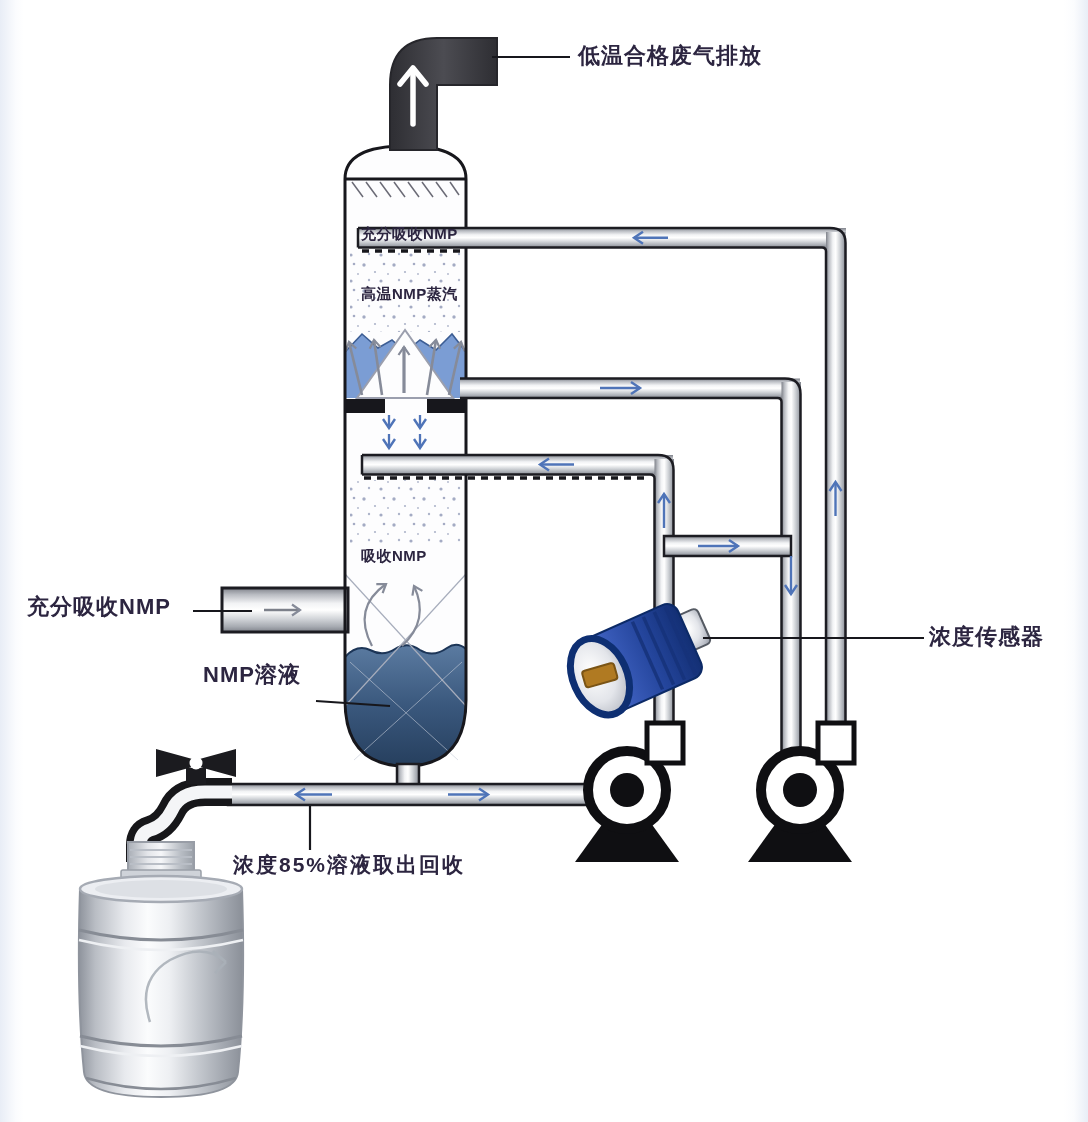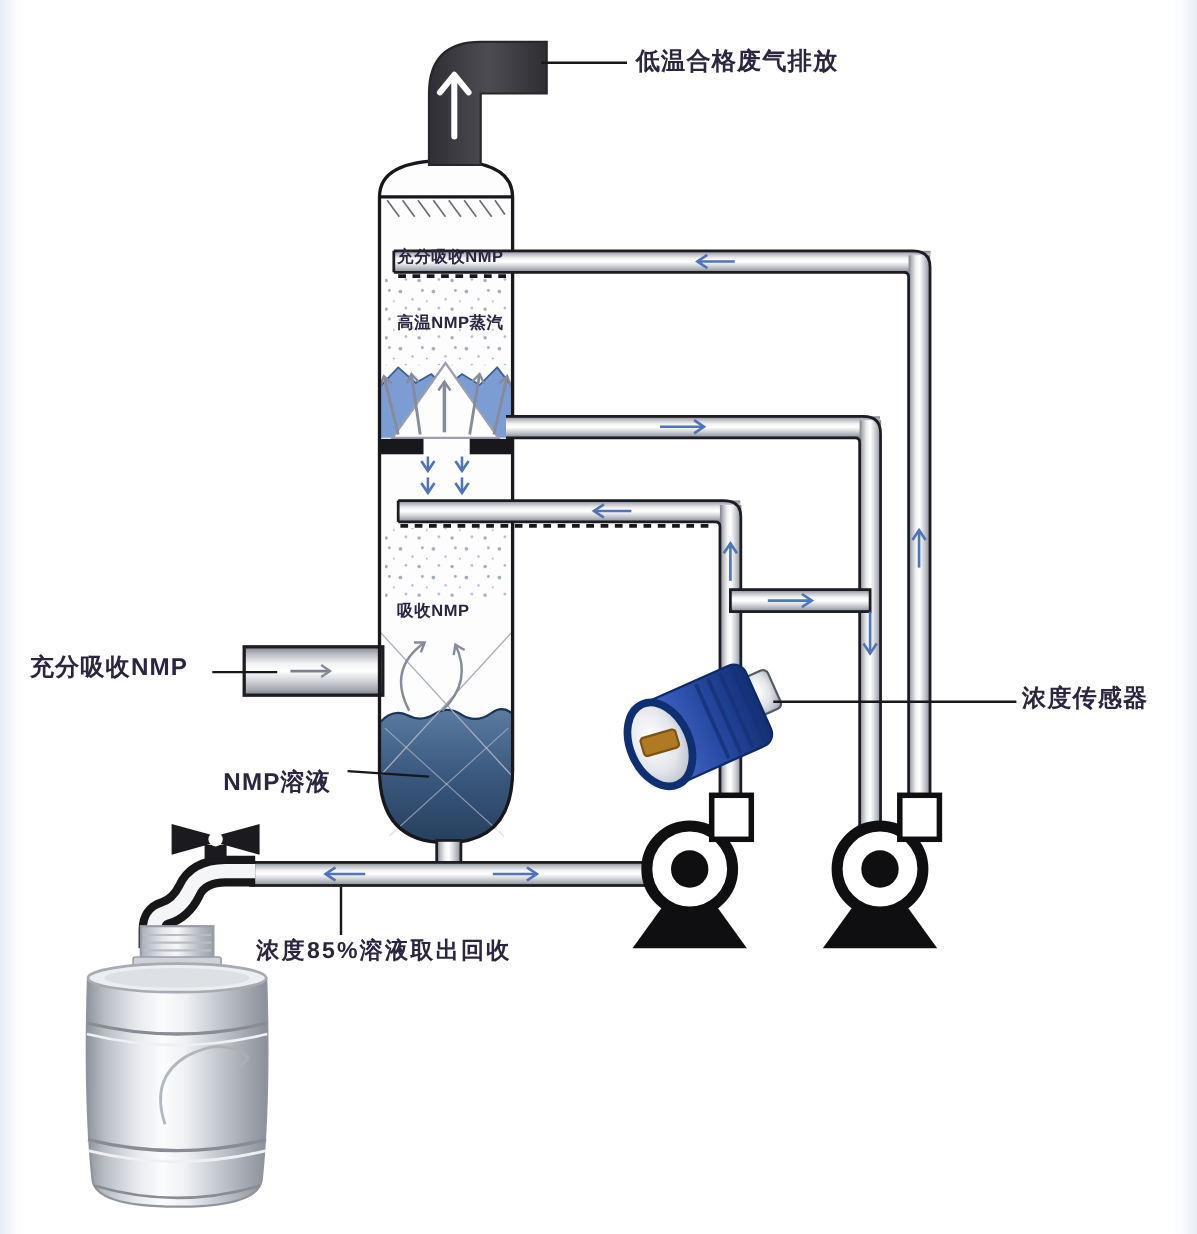--- a/index.html
+++ b/index.html
@@ -275,16 +275,16 @@
     <path d="M791,556 L791,594" marker-end="url(#mB)"></path>
     <path d="M664,528 L664,494" marker-end="url(#mB)"></path>
   </g>
 </svg>
 
 <div class="lbl lbl-lg" style="left:578px;top:44px;">低温合格废气排放</div>
 <div class="lbl lbl-sm" style="left:361px;top:226px;">充分吸收NMP</div>
 <div class="lbl lbl-sm" style="left:361px;top:286px;">高温NMP蒸汽</div>
 <div class="lbl lbl-sm" style="left:361px;top:548px;">吸收NMP</div>
 <div class="lbl lbl-lg" style="left:27px;top:595px;">充分吸收NMP</div>
-<div class="lbl lbl-lg" style="left:203px;top:699px;">NMP溶液</div>
-<div class="lbl lbl-lg" style="left:929px;top:625px;font-family:Liberation Mono, monospace;">浓度传感器</div>
+<div class="lbl lbl-lg" style="left:203px;top:663px;">NMP溶液</div>
+<div class="lbl lbl-lg" style="left:929px;top:625px;">浓度传感器</div>
 <div class="lbl lbl-md" style="left:233px;top:853px;">浓度85%溶液取出回收</div>
 
 </div>
 </body></html>

